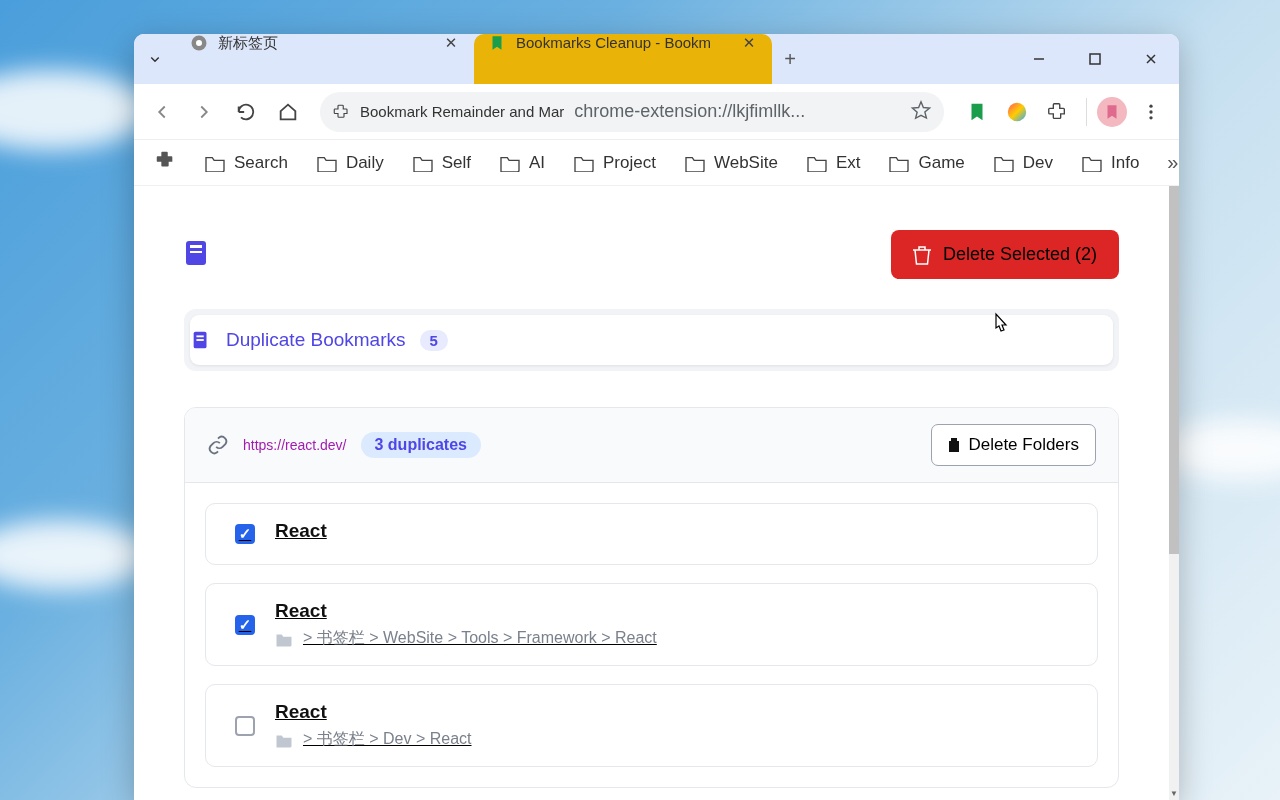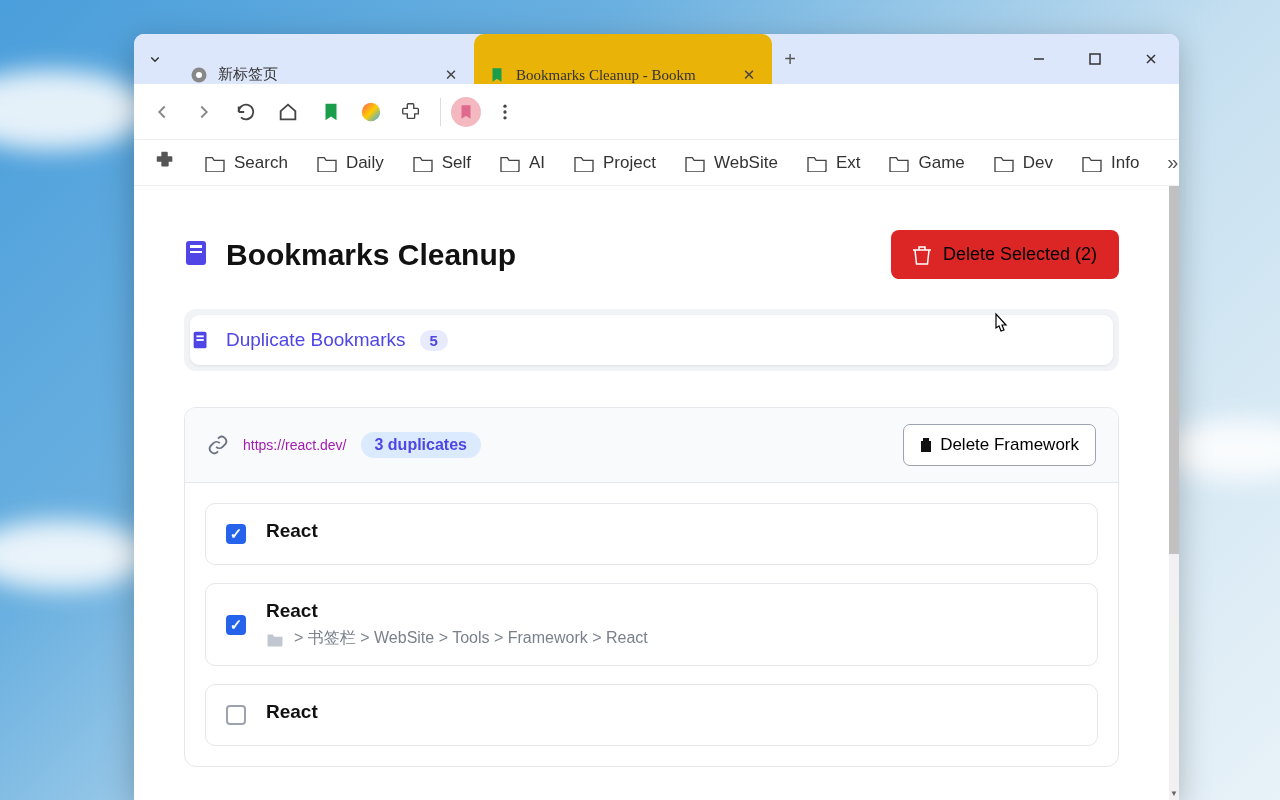--- a/index.html
+++ b/index.html
@@ -16,22 +16,22 @@
 
 .window {
   position: absolute; top: 34px; left: 134px; width: 1045px; height: 766px;
   background: #fff; border-radius: 10px 10px 0 0; overflow: hidden;
   box-shadow: 0 8px 32px rgba(0,0,0,.25);
 }
 .titlebar { height: 50px; background: #dde7fb; display: flex; align-items: stretch; }
 .tab-drop { width: 42px; display:flex; align-items:center; justify-content:center; }
 .tab-drop svg { width: 18px; height: 18px; }
 .tab {
-  display: flex; align-items: flex-end; gap: 10px; width: 298px; padding: 0 14px;
-  border-radius: 10px 10px 0 0; font-size: 15px; color: #333; font-family: Liberation Serif, serif;
+  display: flex; align-items: flex-start; gap: 10px; width: 298px; padding: 0 14px;
+  border-radius: 10px 10px 0 0; font-size: 15px; color: #333;
 }
 .tab.active { background: #eab308; }
 .tab .favicon { width: 18px; height: 18px; flex: none; }
 .tab .tab-title { flex: 1; white-space: nowrap; overflow: hidden; text-overflow: ellipsis; }
 .tab .close { width: 18px; height: 18px; display:flex; align-items:center; justify-content:center; cursor:pointer; color:#444; }
 .newtab { width: 36px; display:flex; align-items:center; justify-content:center; font-size:20px; color:#555; cursor:pointer; }
 .winctrl { margin-left:auto; display:flex; align-items:center; }
 .winctrl .btn { width:56px; height:100%; display:flex; align-items:center; justify-content:center; cursor:pointer; }
 .winctrl svg { width:14px; height:14px; }
 
@@ -70,21 +70,21 @@
 .badge { background:#e8eafd; color:#4f46e5; font-size:15px; font-weight:600; padding:2px 10px; border-radius:12px; }
 .badge.gray { background:#e6e9ef; color:#6b7280; }
 
 .group { border:1px solid #e5e7eb; border-radius:12px; overflow:hidden; }
 .group-header { display:flex; align-items:center; gap:14px; padding:16px 22px; background:#f8fafc; border-bottom:1px solid #e5e7eb; }
 .group-header .url { font-size:14px; color:#a21caf; }
 .dup-badge { background:#dbeafe; color:#4f46e5; font-size:16px; font-weight:600; padding:4px 14px; border-radius:16px; }
 .del-small { margin-left:auto; background:#fff; border:1px solid #9ca3af; border-radius:7px; padding:10px 16px; font-size:17px; display:flex; align-items:center; gap:8px; cursor:pointer; }
 
 .entries { padding:20px; display:flex; flex-direction:column; gap:18px; }
-.entry { border:1px solid #e5e7eb; border-radius:10px; padding:16px 20px; display:flex; align-items:center; gap:20px; }
+.entry { border:1px solid #e5e7eb; border-radius:10px; padding:16px 29px; display:flex; align-items:center; gap:20px;text-decoration:underline; }
 .chk { width:20px; height:20px; border:2px solid #9ca3af; border-radius:4px; cursor:pointer; display:flex; align-items:center; justify-content:center; flex:none; }
 .chk.checked { background:#2563eb; border-color:#2563eb; }
 .chk.checked::after { content:'✓'; color:#fff; font-size:15px; font-weight:bold; }
 .entry-body .title { font-size:19px; font-weight:700; color:#111; margin-bottom:6px; }
 .entry-body .path { font-size:16px; color:#7a818c; display:flex; align-items:center; gap:10px; }
 
 .cursor-pointer { position:absolute; top:278px; left:854px; font-size:20px; pointer-events:none; z-index:100; }
 </style>
 </head>
 <body>
@@ -153,20 +153,32 @@
     </div>
     <div class="nav-btn enabled">
       <svg width="22" height="22" viewBox="0 0 24 24">
           <path d="M4 12a8 8 0 1 1 2.5 5.8M4 12V6m0 6h6" stroke="currentColor" stroke-width="2" fill="none"></path>
         </svg>
     </div>
     <div class="nav-btn enabled">
       <svg width="22" height="22" viewBox="0 0 24 24">
           <path d="M4 11l8-7 8 7v9H4z" stroke="currentColor" stroke-width="2" fill="none"></path>
         </svg>
+    </div>
+    <div class="addr">
+      <svg width="18" height="18" viewBox="0 0 24 24">
+          <path d="M9 3h5a1 1 0 011 1v4h4a1 1 0 011 1v5h-4v4a1 1 0 01-1 1H9a1 1 0 01-1-1v-4H4a1 1 0 01-1-1V9a1 1 0 011-1h4V4a1 1 0 011-1z" stroke="#444" stroke-width="1.5" fill="none"></path>
+        </svg>
+      <span class="pre">Bookmark Remainder and Mar</span>
+      <span class="url">chrome-extension://lkjfimllk...</span>
+      <span class="star">
+        <svg width="22" height="22" viewBox="0 0 24 24">
+            <path d="M12 3l2.6 6.3 6.8.5-5.2 4.4 1.7 6.6L12 17.8 6.1 21l1.7-6.6L2.6 9.8l6.8-.5z" stroke="#5f6368" stroke-width="1.5" fill="none"></path>
+          </svg>
+      </span>
     </div>
     <div class="ext-icons">
       <div class="ico">
           <svg viewBox="0 0 24 24" width="22" height="22">
             <path d="M6 3h12v18l-6-4-6 4z" fill="#1a9e4b"></path>
           </svg>
         </div>
       <div class="ico">
           <svg viewBox="0 0 24 24" width="22" height="22">
             <circle cx="12" cy="12" r="10" fill="url(#g)"></circle>
@@ -270,21 +282,20 @@
 
   <div class="content">
     <div class="page-header">
       <span class="icon">
         <svg width="24" height="28" viewBox="0 0 24 28">
             <rect x="2" y="2" width="20" height="24" rx="3" fill="#4f46e5"></rect>
             <rect x="6" y="6" width="12" height="3" fill="#fff"></rect>
             <rect x="6" y="12" width="12" height="2" fill="#fff"></rect>
           </svg>
       </span>
-      <h1>Bookmarks Cleanup</h1>
       <button class="delete-main">
         <svg width="18" height="20" viewBox="0 0 18 20">
             <path d="M2 5h14l-1.5 14h-11zM6 2h6v3H6zM0 5h18" stroke="#fff" stroke-width="1.5" fill="none"></path>
           </svg>
         <span>Delete Selected (2)</span>
       </button>
     </div>
 
     <div class="tabs-panel">
       <div class="t active">
@@ -303,21 +314,21 @@
         <svg width="22" height="22" viewBox="0 0 24 24">
             <path d="M10 14a5 5 0 007 0l3-3a5 5 0 00-7-7l-1 1M14 10a5 5 0 00-7 0l-3 3a5 5 0 007 7l1-1" stroke="#6b7280" stroke-width="2" fill="none"></path>
           </svg>
         <span class="url">https://react.dev/</span>
         <span class="dup-badge">3 duplicates</span>
         <button class="del-small">
           <svg width="12" height="14" viewBox="0 0 12 14">
               <rect x="1" y="3" width="10" height="11" fill="#111"></rect>
               <rect x="3" y="0" width="6" height="3" fill="#111"></rect>
             </svg>
-          <span>Delete Framework</span>
+          <span>Delete Folders</span>
         </button>
       </div>
       <div class="entries" id="entries">
           <div class="entry">
             <span class="chk checked"></span>
             <div class="entry-body">
               <div class="title">React</div>
             </div>
           </div>
           <div class="entry">
@@ -329,20 +340,26 @@
                   <path d="M2 4h7l2 3h11v11a2 2 0 01-2 2H2z" fill="#c1c7d0"></path>
                 </svg>
                 <span>&gt; 书签栏 &gt; WebSite &gt; Tools &gt; Framework &gt; React</span>
               </div>
             </div>
           </div>
           <div class="entry">
             <span class="chk"></span>
             <div class="entry-body">
               <div class="title">React</div>
+              <div class="path">
+                <svg width="18" height="16" viewBox="0 0 24 20">
+                  <path d="M2 4h7l2 3h11v11a2 2 0 01-2 2H2z" fill="#c1c7d0"></path>
+                </svg>
+                <span>&gt; 书签栏 &gt; Dev &gt; React</span>
+              </div>
             </div>
           </div>
         </div>
     </div>
   </div>
 
   <div class="scrollbar">
     <div class="arrow top">▲</div>
     <div class="thumb"></div>
     <div class="arrow bot">▼</div>

